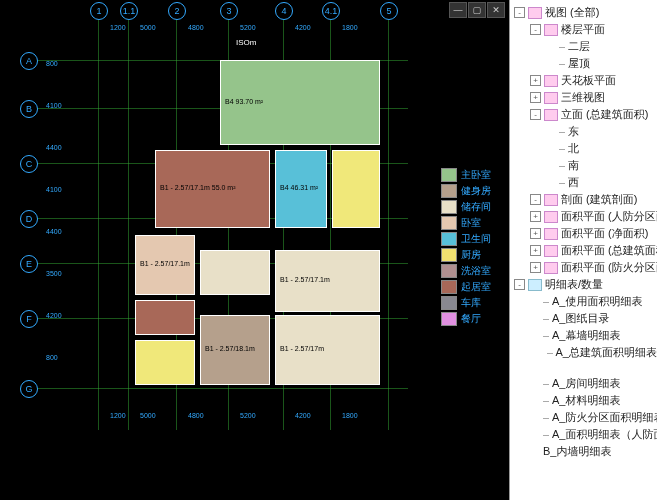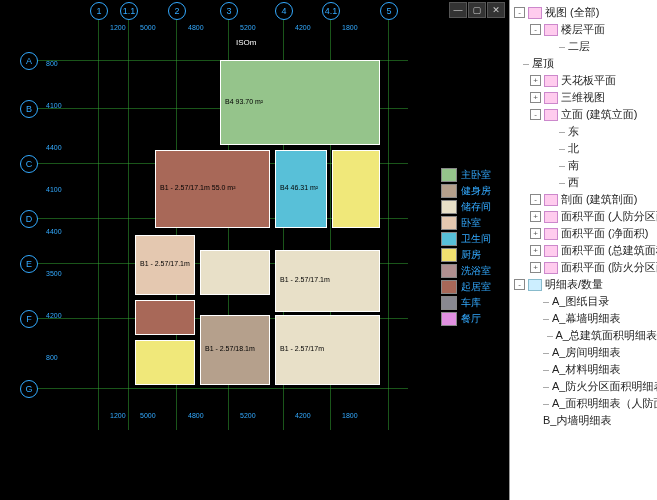--- a/index.html
+++ b/index.html
@@ -317,39 +317,39 @@
     <div class="tree-item" style="padding-left: 20px;">
       <span class="expander">-</span>
       <span class="tree-icon folder-icon"></span>
       <span>楼层平面</span>
     </div>
     <div class="tree-item" style="padding-left: 36px;">
       <span style="width: 13px; flex-shrink: 0;"></span>
       <span class="leaf-bullet"></span>
       <span>二层</span>
     </div>
-    <div class="tree-item" style="">
+    <div class="tree-item" style="padding-left: 36px;">
       <span style="width: 13px; flex-shrink: 0;"></span>
       <span class="leaf-bullet"></span>
       <span>屋顶</span>
     </div>
     <div class="tree-item" style="padding-left: 20px;">
       <span class="expander">+</span>
       <span class="tree-icon folder-icon"></span>
       <span>天花板平面</span>
     </div>
     <div class="tree-item" style="padding-left: 20px;">
       <span class="expander">+</span>
       <span class="tree-icon folder-icon"></span>
       <span>三维视图</span>
     </div>
     <div class="tree-item" style="padding-left: 20px;">
       <span class="expander">-</span>
       <span class="tree-icon folder-icon"></span>
-      <span>立面 (建筑立面)</span>
+      <span>立面 (总建筑面积)</span>
     </div>
     <div class="tree-item" style="padding-left: 36px;">
       <span style="width: 13px; flex-shrink: 0;"></span>
       <span class="leaf-bullet"></span>
       <span>东</span>
     </div>
     <div class="tree-item" style="padding-left: 36px;">
       <span style="width: 13px; flex-shrink: 0;"></span>
       <span class="leaf-bullet"></span>
       <span>北</span>
@@ -390,33 +390,38 @@
       <span>面积平面 (防火分区面积)</span>
     </div>
     <div class="tree-item" style="padding-left: 4px;">
       <span class="expander">-</span>
       <span class="tree-icon doc-icon"></span>
       <span>明细表/数量</span>
     </div>
     <div class="tree-item" style="padding-left: 20px;">
       <span style="width: 13px; flex-shrink: 0;"></span>
       <span class="leaf-bullet"></span>
+      <span>A_使用面积明细表</span>
+    </div>
+    <div class="tree-item" style="padding-left: 20px;">
+      <span style="width: 13px; flex-shrink: 0;"></span>
+      <span class="leaf-bullet"></span>
       <span>A_图纸目录</span>
     </div>
     <div class="tree-item" style="padding-left: 20px;">
       <span style="width: 13px; flex-shrink: 0;"></span>
       <span class="leaf-bullet"></span>
       <span>A_幕墙明细表</span>
     </div>
     <div class="tree-item" style="padding-left: 30px; justify-content: flex-end;">
       <span style="width: 13px; flex-shrink: 0;"></span>
       <span class="leaf-bullet"></span>
       <span>A_总建筑面积明细表</span>
     </div>
-    <div class="tree-item" style="padding-left: 20px;">
+    <div class="tree-item" style="padding-left: 20px; margin-top: 14px;">
       <span style="width: 13px; flex-shrink: 0;"></span>
       <span class="leaf-bullet"></span>
       <span>A_房间明细表</span>
     </div>
     <div class="tree-item" style="padding-left: 20px;">
       <span style="width: 13px; flex-shrink: 0;"></span>
       <span class="leaf-bullet"></span>
       <span>A_材料明细表</span>
     </div>
     <div class="tree-item" style="padding-left: 20px;">

